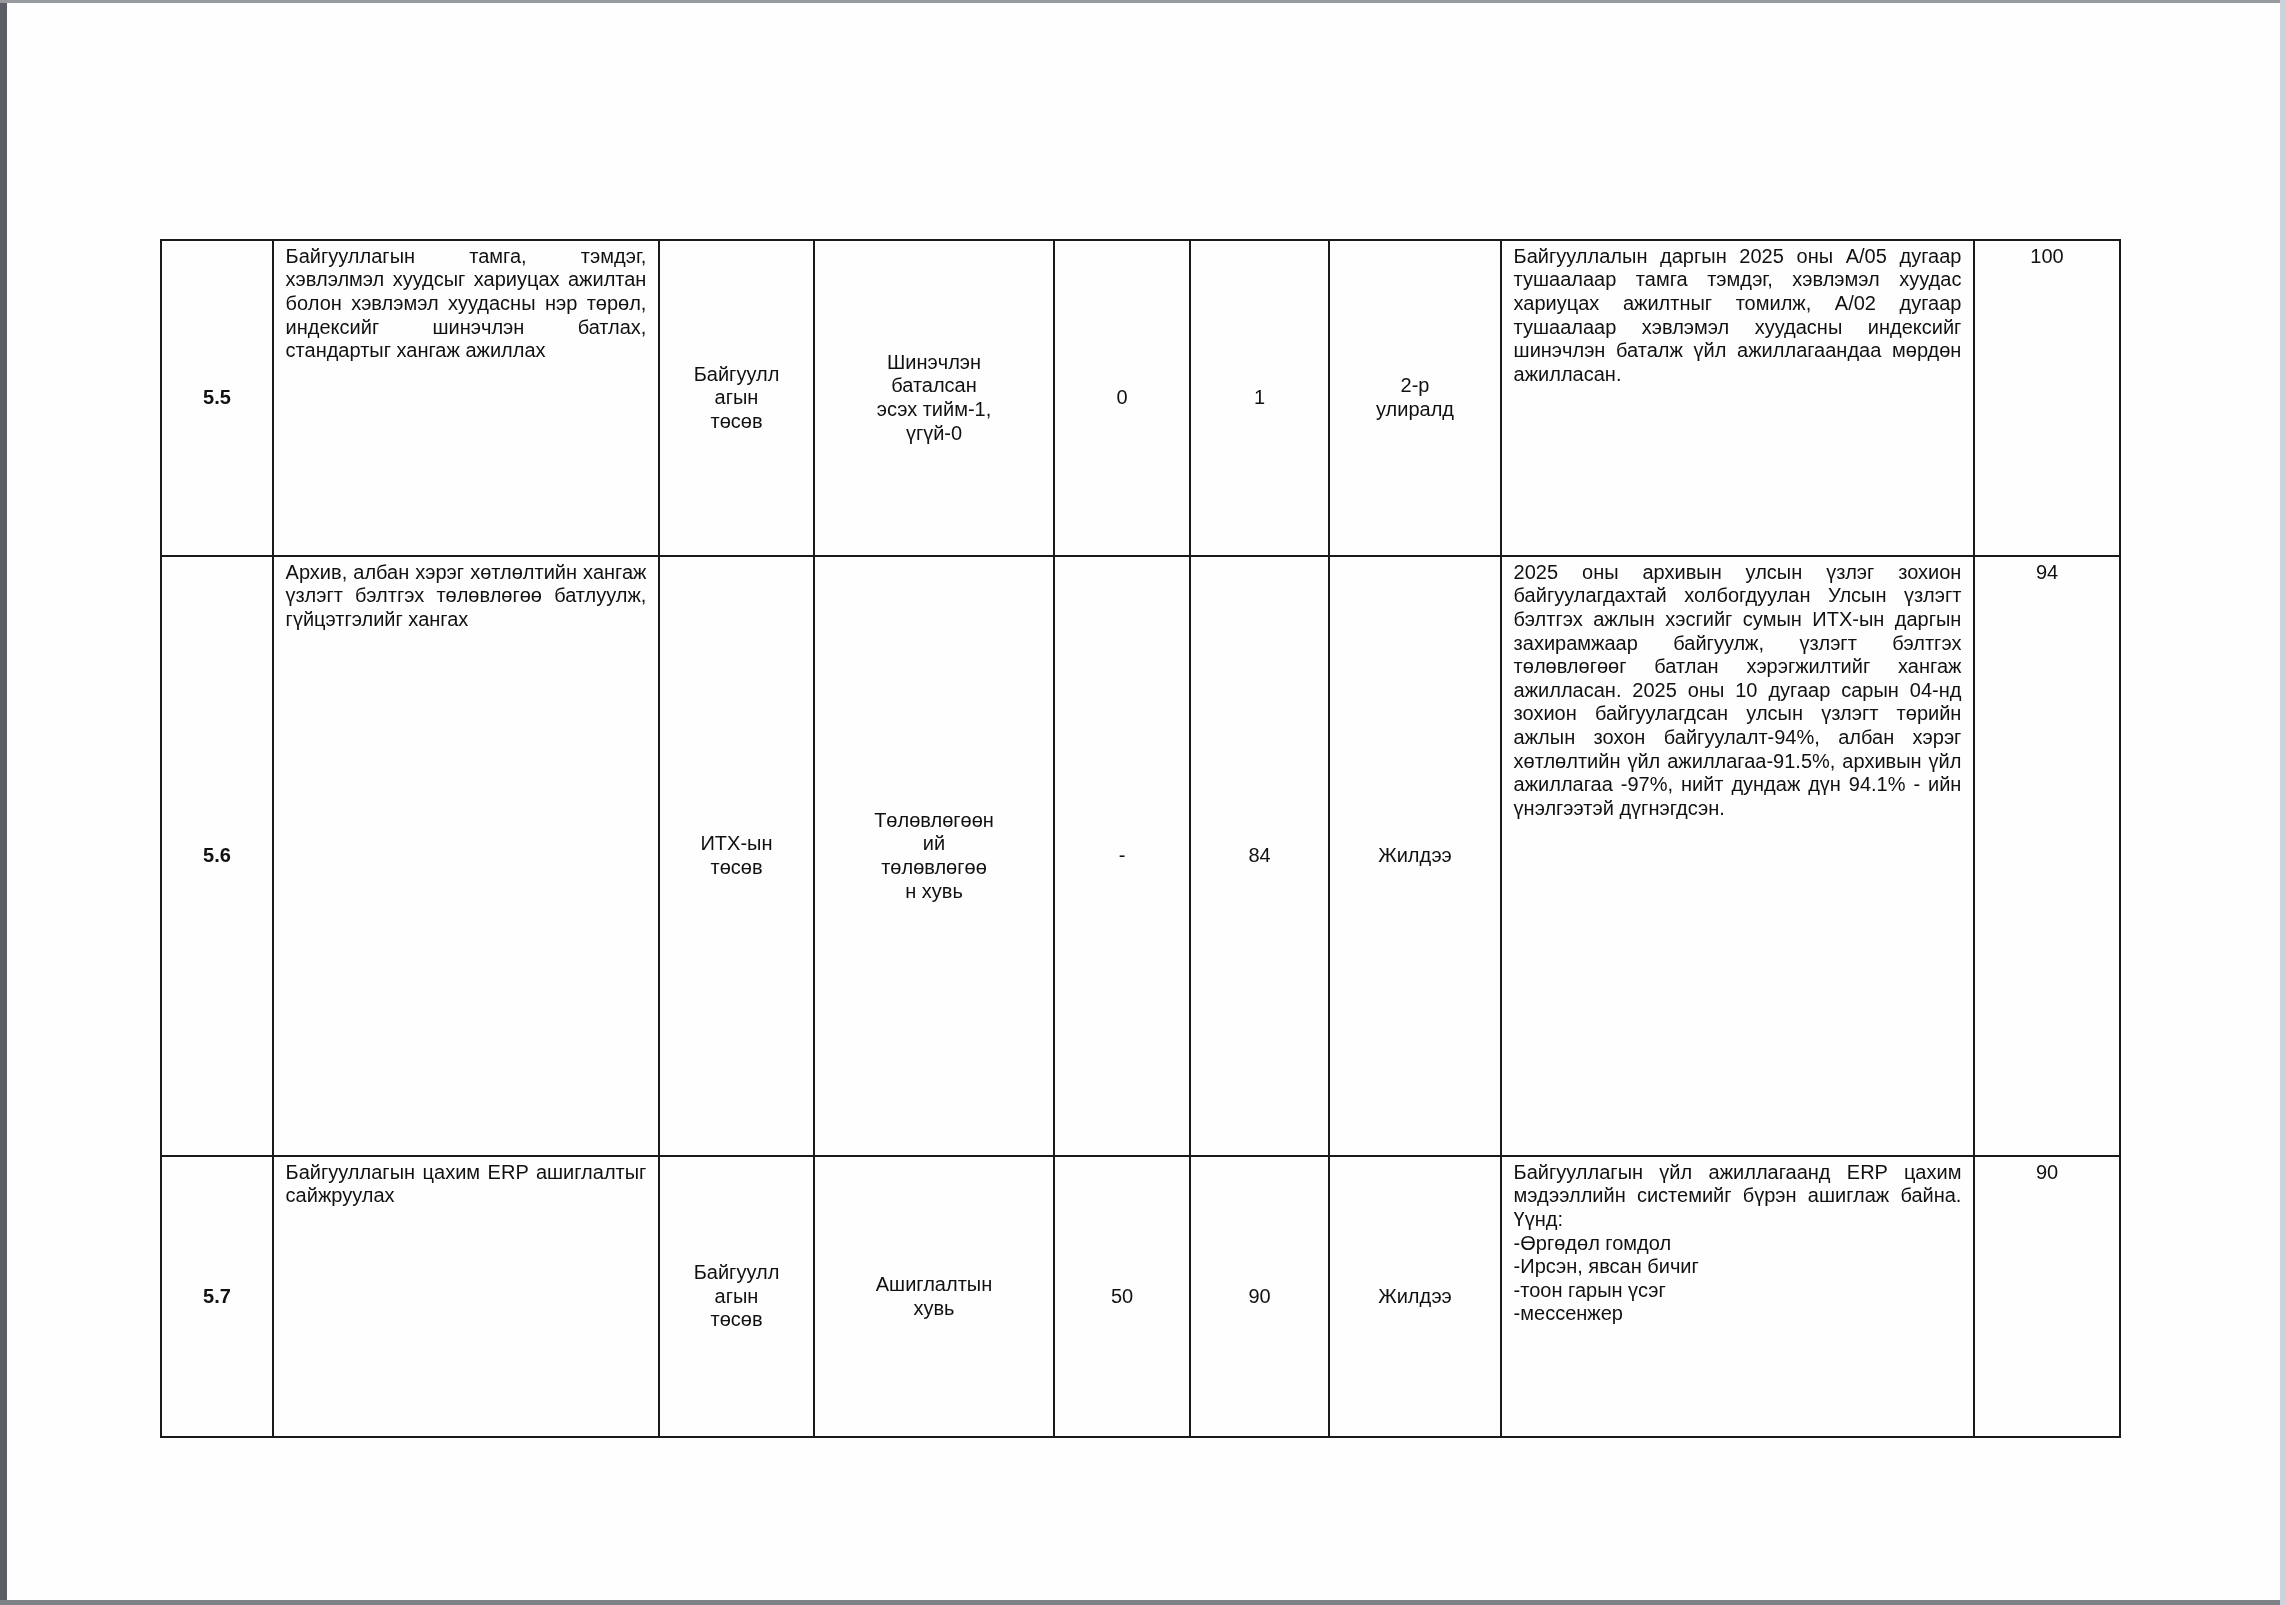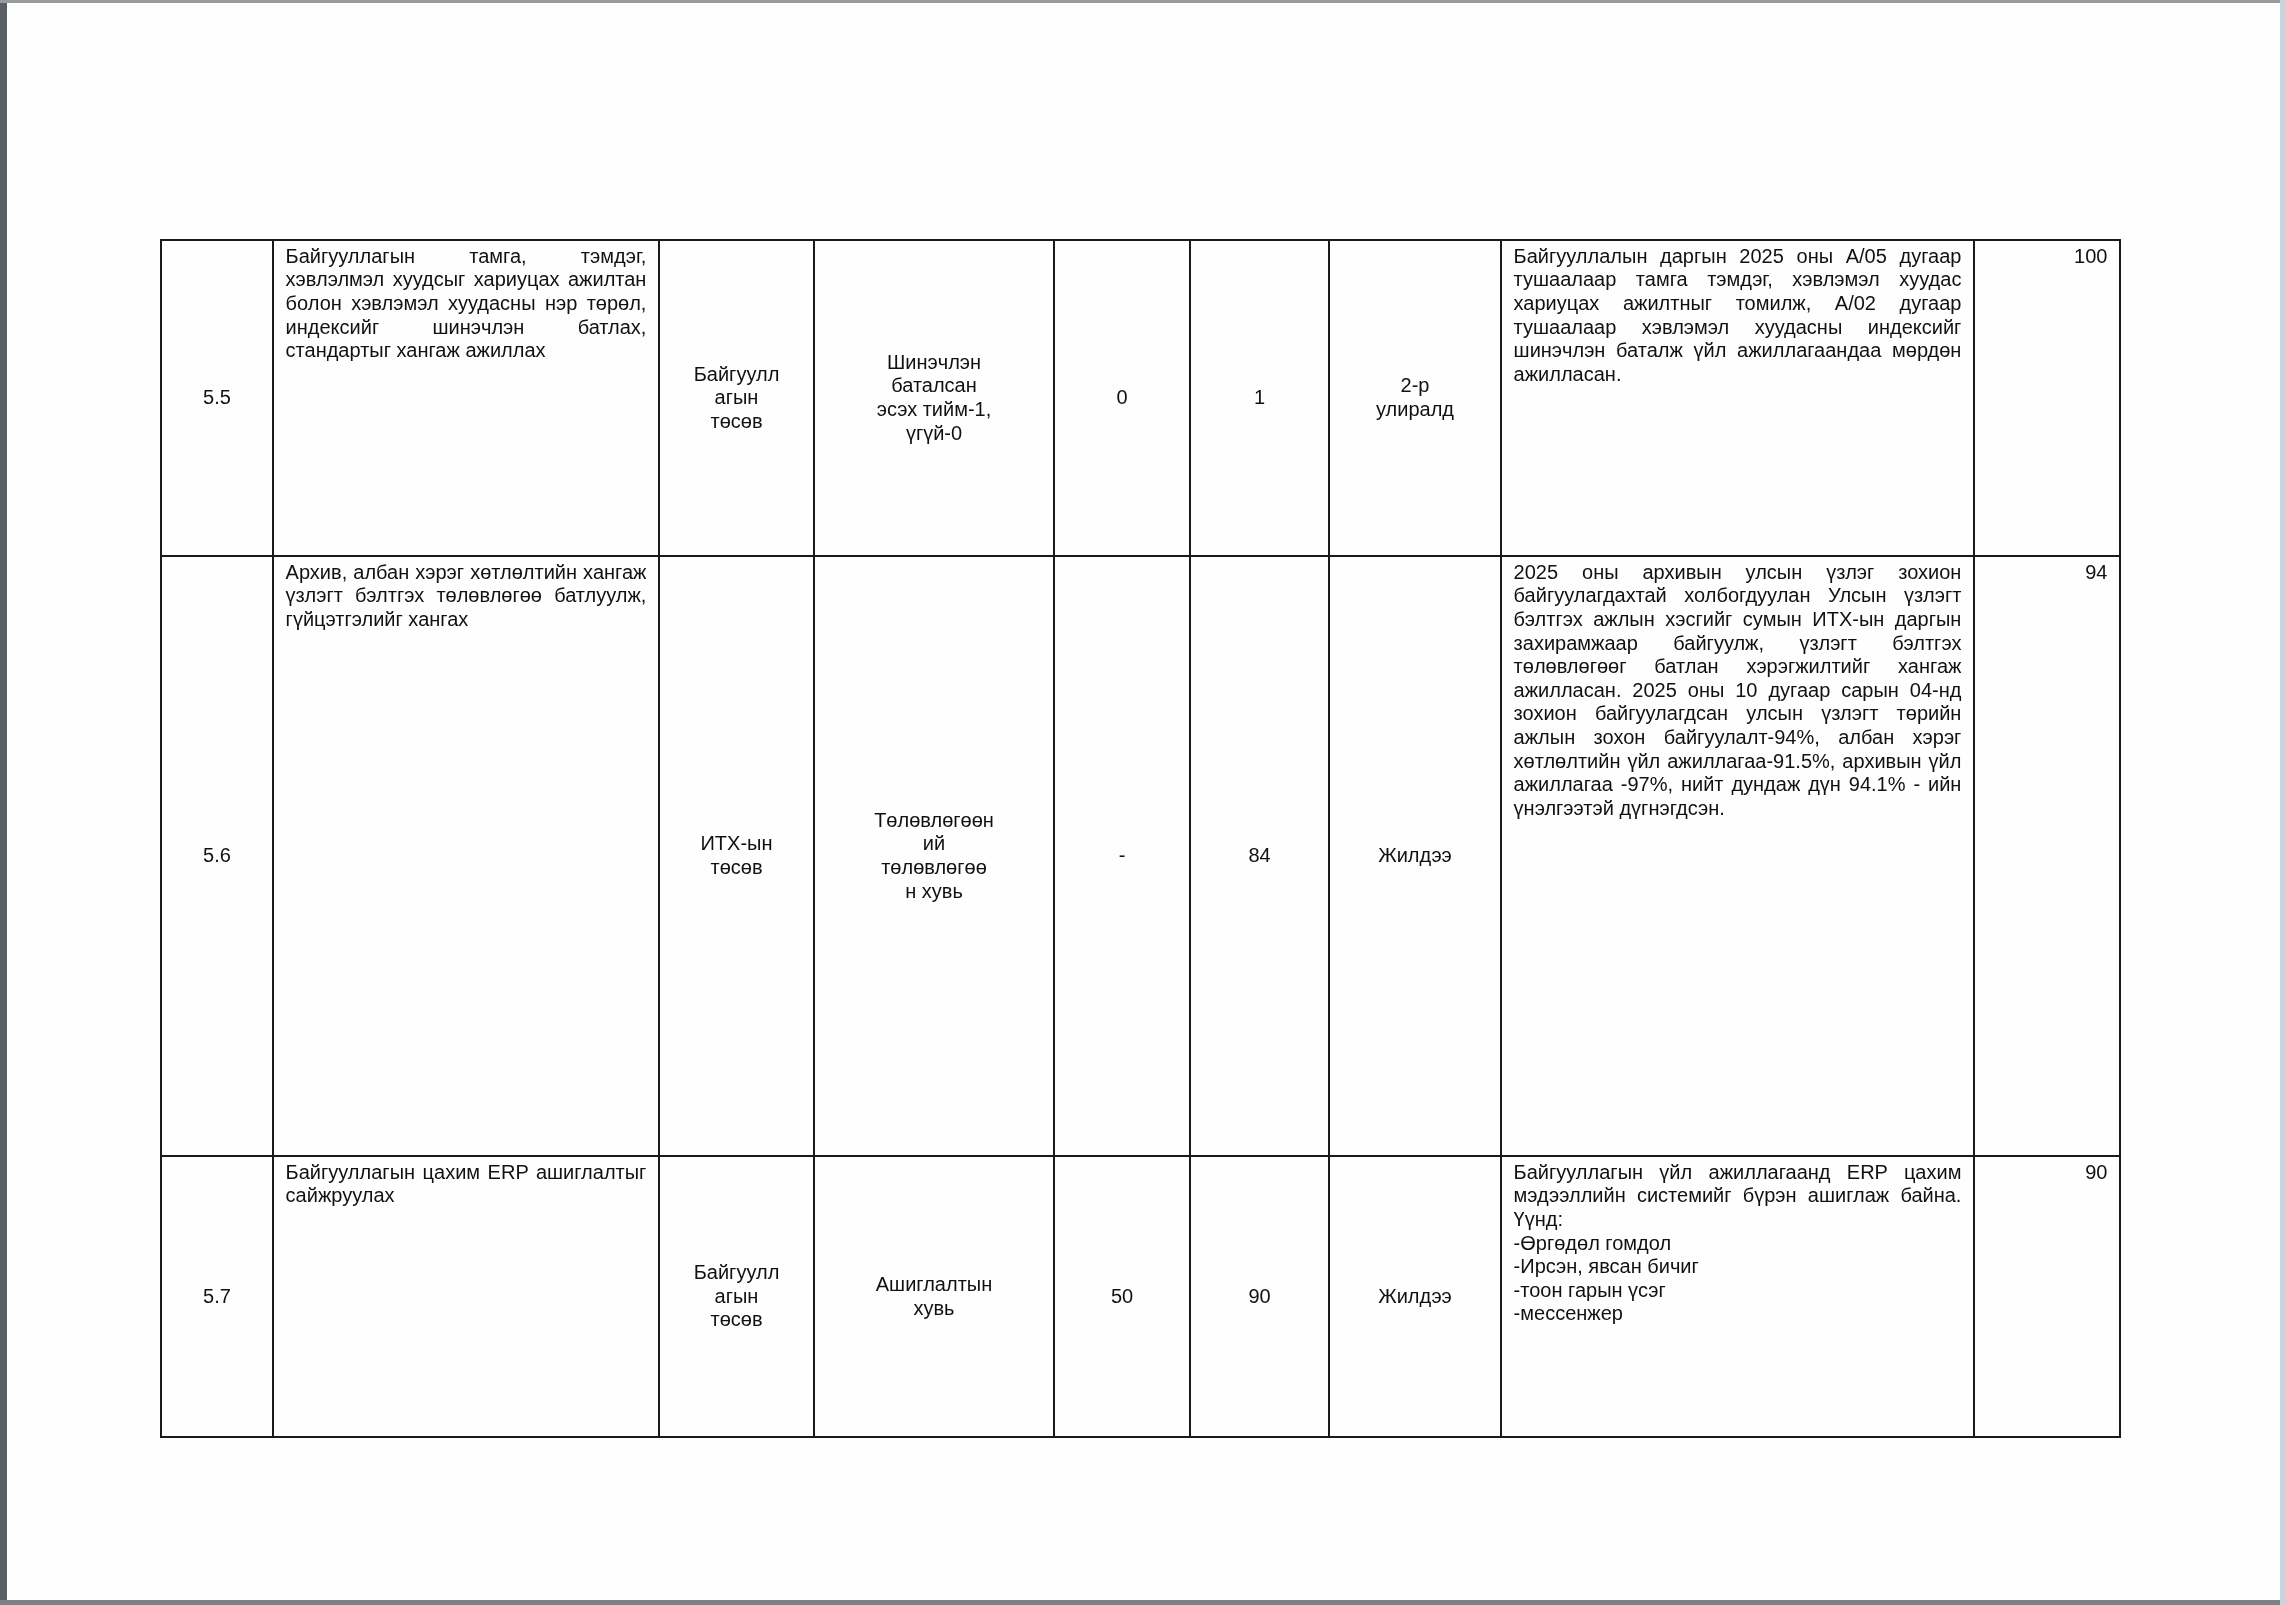--- a/index.html
+++ b/index.html
@@ -45,42 +45,42 @@
   col.w-ind    { width: 240px; }
   col.w-base   { width: 136px; }
   col.w-target { width: 139px; }
   col.w-timing { width: 172px; }
   col.w-result { width: 473px; }
   col.w-score  { width: 146px; }
 
   td.c-no {
     text-align: center;
     vertical-align: middle;
-    font-weight: normal;
+    font-weight: bold;
     font-size: 29px;
   }
   td.c-task {
     text-align: justify;
     vertical-align: top;
     padding: 5.8px 14.6px;
   }
   td.c-mid {
     text-align: center;
     vertical-align: middle;
     white-space: pre-line;
   }
   td.c-result {
     text-align: justify;
     vertical-align: top;
     padding: 5.8px 14.6px;
     white-space: pre-line;
     margin-left: 8px;
   }
   td.c-score {
-    text-align: right;
+    text-align: center;
     vertical-align: top;
     padding: 5.8px 9.7px;
   }
 </style>
 </head>
 <body>
 
 <div class="screen">
 
   <div class="edge edge-left"></div>

